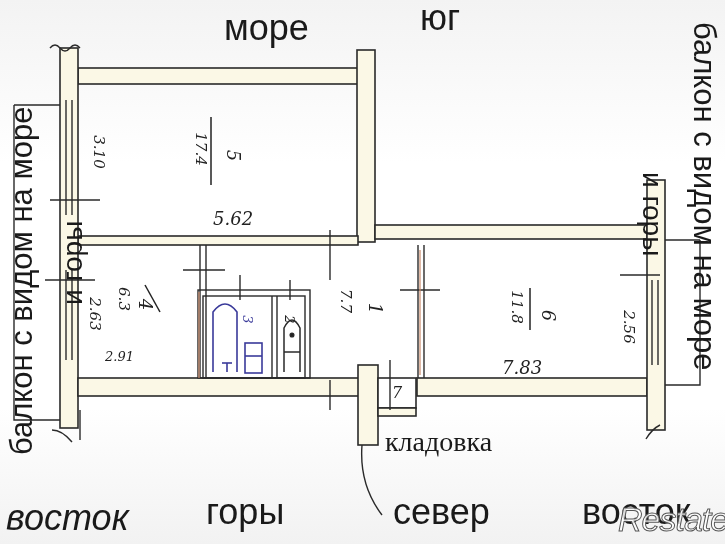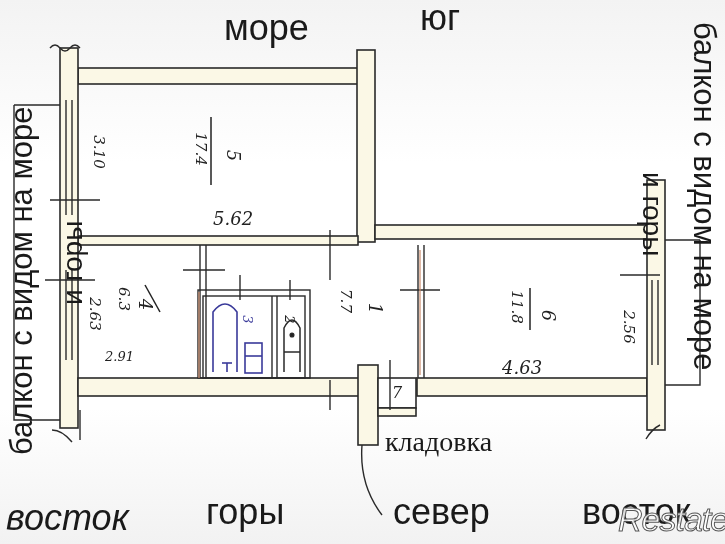--- a/index.html
+++ b/index.html
@@ -158,18 +158,18 @@
 <div class="hand" style="left:78px;top:305px;transform:rotate(90deg);">2.63</div>
 
 <div class="hand" style="left:243px;top:312px;transform:rotate(90deg);color:#3a3a9a;font-size:13px;">3</div>
 <div class="hand" style="left:285px;top:312px;transform:rotate(90deg);font-size:13px;">2</div>
 
 <div class="hand" style="left:334px;top:292px;transform:rotate(90deg);">7.7</div>
 <div class="hand" style="left:370px;top:298px;transform:rotate(90deg);font-size:18px;">1</div>
 
 <div class="hand" style="left:500px;top:298px;transform:rotate(90deg);">11.8</div>
 <div class="hand" style="left:543px;top:305px;transform:rotate(90deg);font-size:18px;">6</div>
-<div class="hand" style="left:502px;top:357px;font-size:18px;">4.63</div>
+<div class="hand" style="left:502px;top:357px;font-size:18px;">7.83</div>
 <div class="hand" style="left:612px;top:318px;transform:rotate(90deg);">2.56</div>
 
 <div class="hand" style="left:392px;top:383px;font-size:16px;">7</div>
 
 <div class="watermark">Restate</div>
 
 </body></html>

